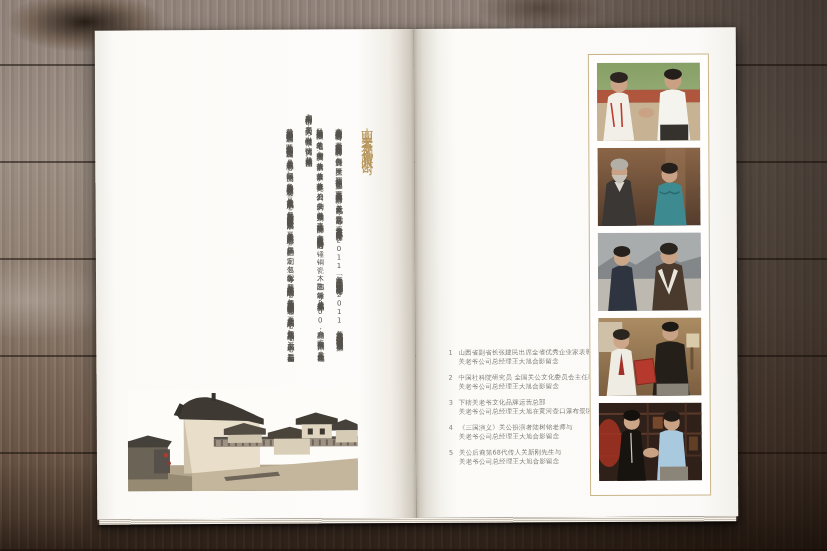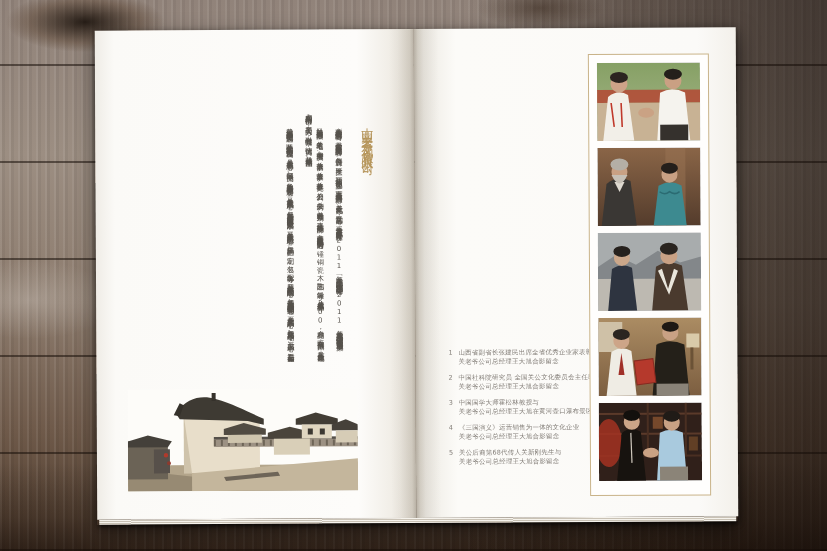--- a/index.html
+++ b/index.html
@@ -110,28 +110,28 @@
         <div class="cap">
           <span class="num">2</span>
           <span class="lines">
               <span>中国社科院研究员 全国关公文化委员会主任胡小伟与</span>
               <span>关老爷公司总经理王大旭合影留念</span>
             </span>
         </div>
         <div class="cap">
           <span class="num">3</span>
           <span class="lines">
-              <span>中国国学大师霍松林教授与</span>
+              <span>下辖关老爷文化品牌运营总部</span>
               <span>关老爷公司总经理王大旭在黄河壶口瀑布景区合影留念</span>
             </span>
         </div>
         <div class="cap">
           <span class="num">4</span>
           <span class="lines">
-              <span>《三国演义》运营销售为一体的文化企业</span>
+              <span>《三国演义》关公扮演者陆树铭老师与</span>
               <span>关老爷公司总经理王大旭合影留念</span>
             </span>
         </div>
         <div class="cap">
           <span class="num">5</span>
           <span class="lines">
               <span>关公后裔第68代传人关新刚先生与</span>
               <span>关老爷公司总经理王大旭合影留念</span>
             </span>
         </div>

